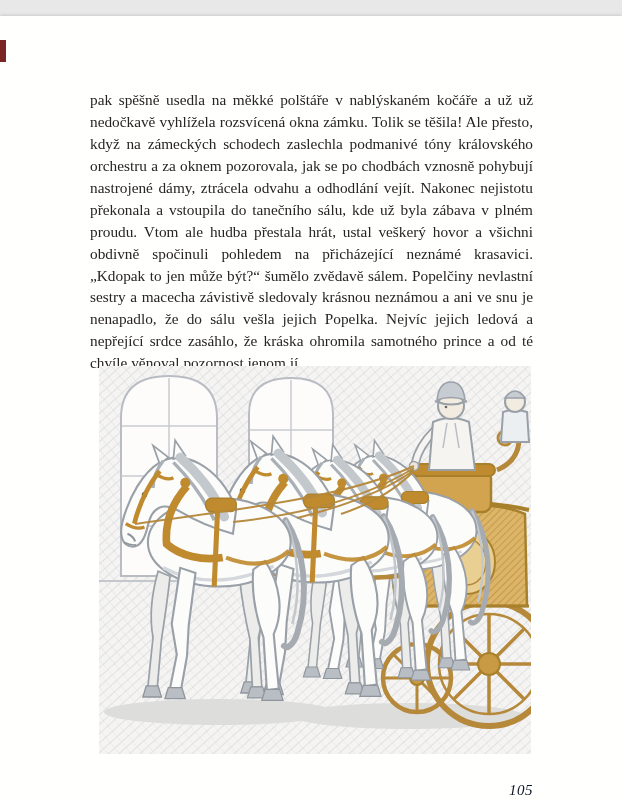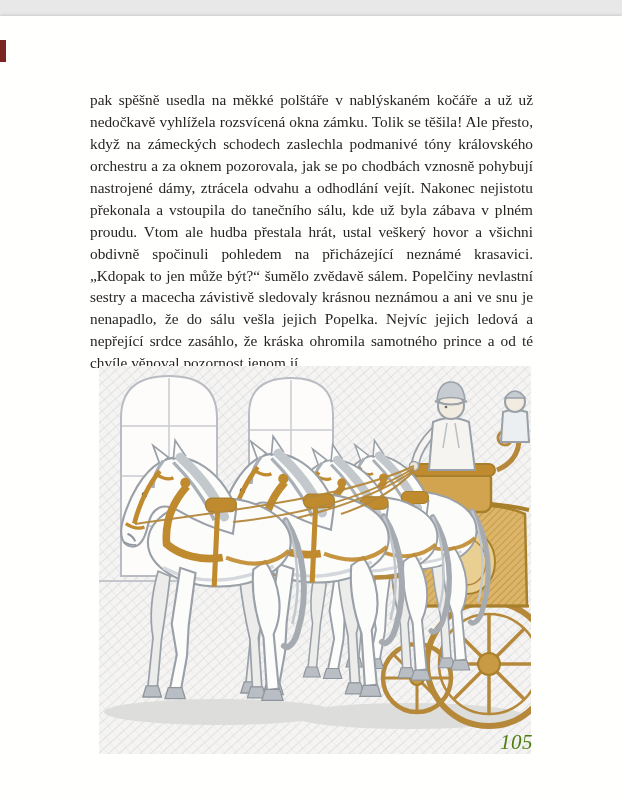--- a/index.html
+++ b/index.html
@@ -9,22 +9,22 @@
     overflow:hidden;margin:16px auto;box-shadow:0 0 4px rgba(0,0,0,.2);
   }
   .binding-mark{position:absolute;left:0;top:24px;width:6px;height:22px;background:#7b2522;}
   .text-block{
     position:absolute;left:90px;top:58px;width:443px;
     font-size:15.3px;line-height:21.9px;text-align:justify;
   }
   .figure{position:absolute;left:99px;top:350px;width:432px;height:388px;}
   .figure svg{display:block;width:432px;height:388px;}
   .page-number{
-    position:absolute;right:89px;top:714px;
-    font-style:italic;font-size:21px;color:#4d7c0f;letter-spacing:.5px;
+    position:absolute;right:89px;top:766px;
+    font-style:italic;font-size:15px;color:#0f172a;letter-spacing:.5px;
   }
 </style>
 </head>
 <body>
 
 <div class="page">
 
   <div class="binding-mark"></div>
 
   <p class="text-block">pak spěšně usedla na měkké polštáře v nablýskaném kočáře a už už nedočkavě vyhlížela rozsvícená okna zámku. Tolik se těšila! Ale přesto, když na zámeckých schodech zaslechla podmanivé tóny královského orchestru a za oknem pozorovala, jak se po chodbách vznosně pohybují nastrojené dámy, ztrácela odvahu a odhodlání vejít. Nakonec nejistotu překonala a vstoupila do tanečního sálu, kde už byla zábava v plném proudu. Vtom ale hudba přestala hrát, ustal veškerý hovor a všichni obdivně spočinuli pohledem na přicházející neznámé krasavici. „Kdopak to jen může být?“ šumělo zvědavě sálem. Popelčiny nevlastní sestry a macecha závistivě sledovaly krásnou neznámou a ani ve snu je nenapadlo, že do sálu vešla jejich Popelka. Nejvíc jejich ledová a nepřející srdce zasáhlo, že kráska ohromila samotného prince a od té chvíle věnoval pozornost jenom jí.</p>

